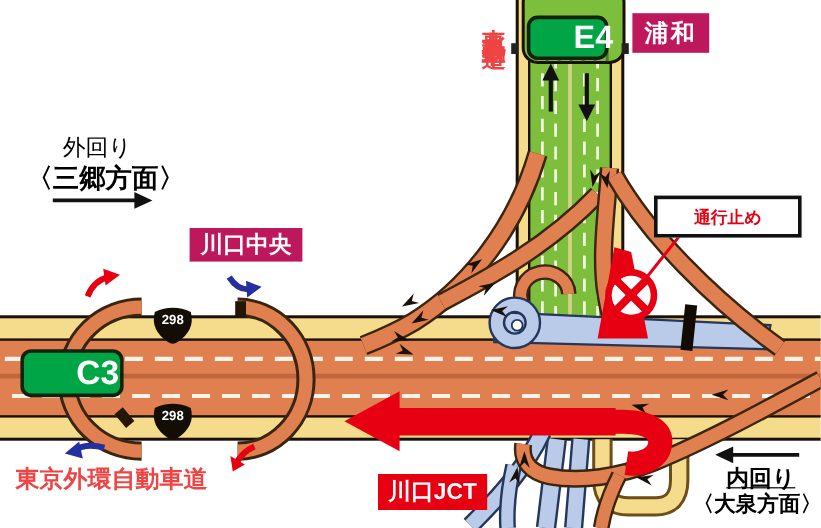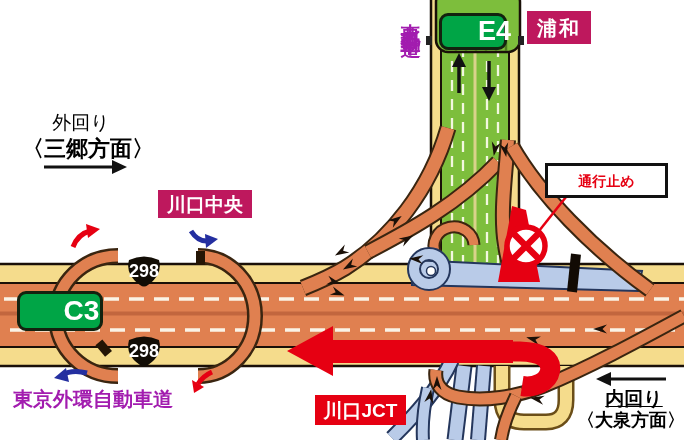--- a/index.html
+++ b/index.html
@@ -3,29 +3,29 @@
 <meta charset="utf-8">
 <style>
   html,body{margin:0;padding:0;background:#fff;}
   .stage{
     position:relative;width:684px;height:440px;background:#ffffff;overflow:hidden;
     font-family:"Liberation Sans","DejaVu Sans",sans-serif;
   }
   .stage svg{position:absolute;left:0;top:0;}
   .lbl{position:absolute;white-space:nowrap;color:#000;}
   .lbl.center{text-align:center;}
-  .green-text{color:#a21caf;font-weight:bold;}
+  .green-text{color:#ef4444;font-weight:bold;}
   .vert{writing-mode:vertical-rl;text-orientation:upright;letter-spacing:3px;}
   .badge{position:absolute;display:flex;align-items:center;justify-content:center;
     box-sizing:border-box;font-weight:bold;line-height:1;}
   .badge-black{background:#be185d;color:#fff;}
   .badge-green{background:#00A546;color:#fff;border:3px solid #13220f;border-radius:9px;padding-left:43px;}
   .badge-red{background:#E60012;color:#fff;text-align:right;}
   .callout{background:#fff;border:3px solid #111;color:#E60012;}
-  .shield-text{position:absolute;color:#fff;font-weight:bold;font-size:18px;
+  .shield-text{position:absolute;color:#fff;font-weight:bold;font-size:11px;
     text-align:center;line-height:1;}
 </style>
 </head>
 <body>
 
 <div class="stage">
 
 <svg width="684" height="440" viewBox="0 0 684 440">
   <defs>
     <path id="chev" d="M-7,-4.5 L7,0 L-7,4.5 L-2.5,0 Z"></path>

